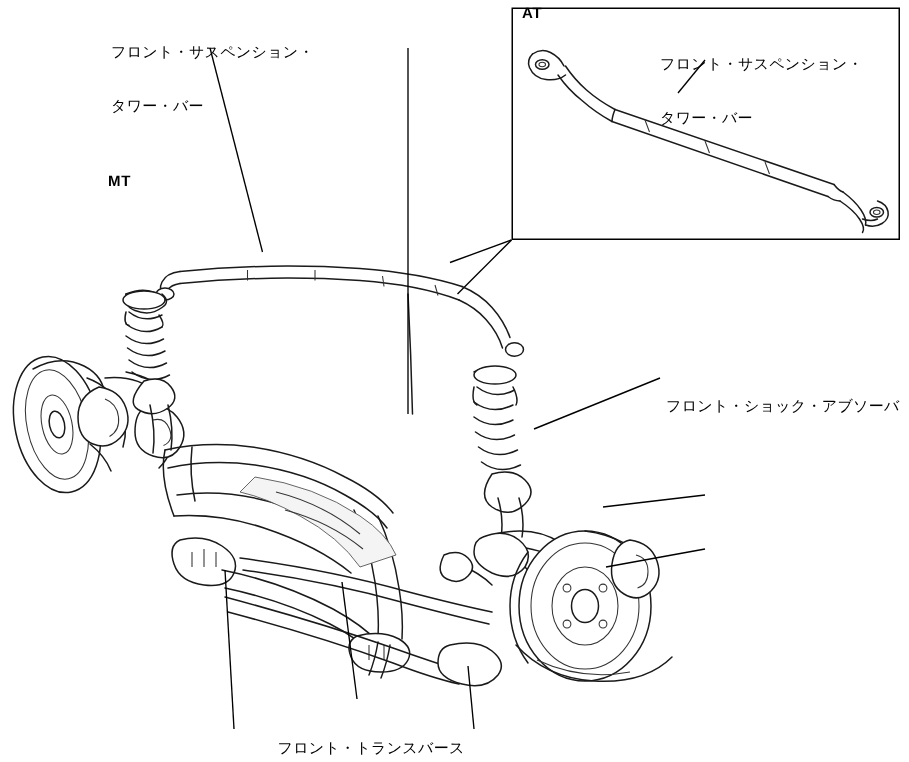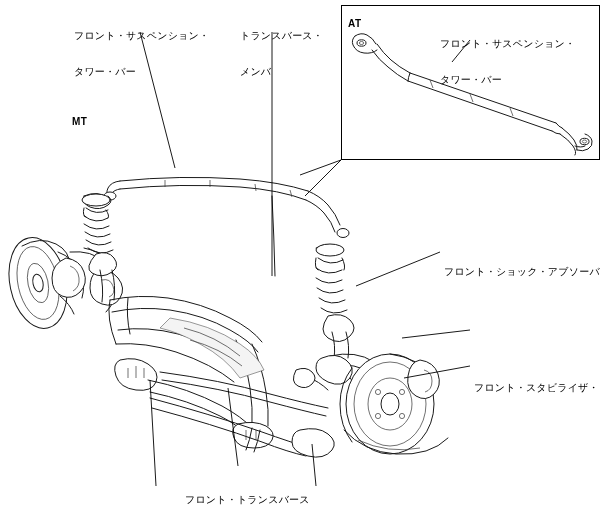--- a/index.html
+++ b/index.html
@@ -236,44 +236,39 @@
 
       <path class="leader" d="M238 466 L228 388"></path>
 
       <path class="leader" d="M316 486 L312 444"></path>
 
       <path class="leader" d="M156 486 L150 380"></path>
     </g>
   </svg>
 
   <div class="tag" style="left:72px; top:116px;">MT</div>
-  <div class="tag" style="left:348px; top:18px;">AT</div>
+  <div class="tag" style="left:348px; top:4px;">AT</div>
 
   <div class="label" style="left:74px; top:6px;">
     <div>フロント・サスペンション・</div>
     <div>タワー・バー</div>
   </div>
 
-  <div class="label" style="left:240px; top:6px;">
-    <div>トランスバース・</div>
-    <div>メンバ</div>
-  </div>
 
   <div class="label" style="left:440px; top:14px;">
     <div>フロント・サスペンション・</div>
     <div>タワー・バー</div>
   </div>
 
   <div class="label" style="left:444px; top:242px;">
     <div>フロント・ショック・アブソーバ</div>
   </div>
 
 
   <div class="label" style="left:474px; top:358px;">
-    <div>フロント・スタビライザ・</div>
   </div>
 
   <div class="label" style="left:185px; top:470px;">
     <div>フロント・トランスバース</div>
   </div>
 
   <div class="label" style="left:283px; top:492px;">
     
   </div>
 

